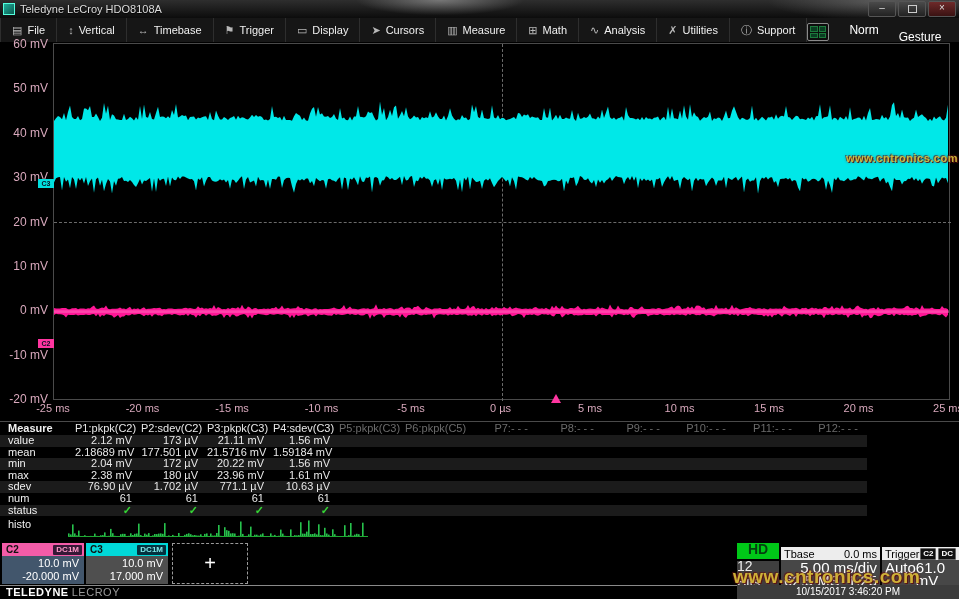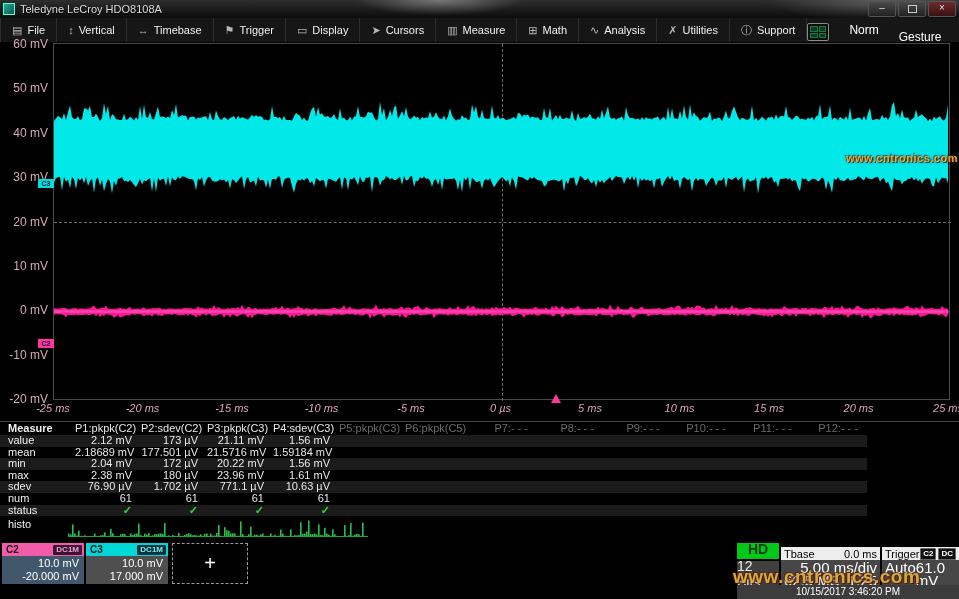--- a/index.html
+++ b/index.html
@@ -38,21 +38,21 @@
   .undo-btn{width:24px;height:20px;background:#4c4c4c;border:1px solid #9a9a9a;border-radius:2px;
     display:flex;flex-direction:column;align-items:center;justify-content:center;cursor:pointer;}
   .undo-btn .u-lbl{font-size:7px;color:#fff;line-height:7px;}
   .undo-btn .u-ico{font-size:10px;color:#fff;line-height:10px;}
   
   .scope{position:absolute;left:0;top:42px;width:959px;height:379px;background:#000;}
   .grid{position:absolute;left:53px;top:1px;width:897px;height:357px;border:1px solid #4a4a4a;box-sizing:border-box;}
   .center-v{position:absolute;left:448px;top:0;width:0;height:357px;border-left:1px dashed #6a6a6a;}
   .center-h{position:absolute;left:0;top:178px;height:0;width:897px;border-top:1px dashed #6a6a6a;}
   .ylabel{position:absolute;width:48px;text-align:right;font-size:12px;color:#d9a9bd;}
-  .xlabel{position:absolute;top:360px;width:60px;text-align:center;font-size:11px;color:#d9a9bd;font-style:italic;}
+  .xlabel{position:absolute;top:360px;width:60px;text-align:center;font-size:11px;color:#d9a9bd;}
   .chan-marker{position:absolute;width:16px;height:9px;font-size:7px;font-weight:bold;
     text-align:center;line-height:9px;color:#0a1020;}
   .chan-marker::after{content:"";position:absolute;right:-4px;top:1px;border-top:3.5px solid transparent;
     border-bottom:3.5px solid transparent;border-left:4px solid inherit;}
   .trig-arrow{position:absolute;left:497px;top:350px;width:0;height:0;
     border-left:5px solid transparent;border-right:5px solid transparent;border-bottom:9px solid #ff35a0;}
   .wm{position:absolute;color:rgba(222,198,60,.88);pointer-events:none;z-index:50;
     text-shadow:1px 1px 0 rgba(90,16,16,.9),-1px -1px 0 rgba(90,16,16,.6),0 0 3px rgba(120,20,20,.8);
     font-weight:bold;letter-spacing:.5px;}
   .wm-top{right:1px;top:110px;font-size:11px;}
@@ -419,16 +419,19 @@
       </div>
       <div class="ib-line">
         <span>Edge</span>
         <span>Positive</span>
       </div>
     </div>
   </div>
 </div>
 
 <div class="bottombar">
+  <div class="brand">
+    <b>TELEDYNE</b>&nbsp;<span>LECROY</span>
+  </div>
   <div class="clock">10/15/2017 3:46:20 PM</div>
 </div>
 
 <div class="wm wm-bottom">www.cntronics.com</div>
 
 </body></html>

